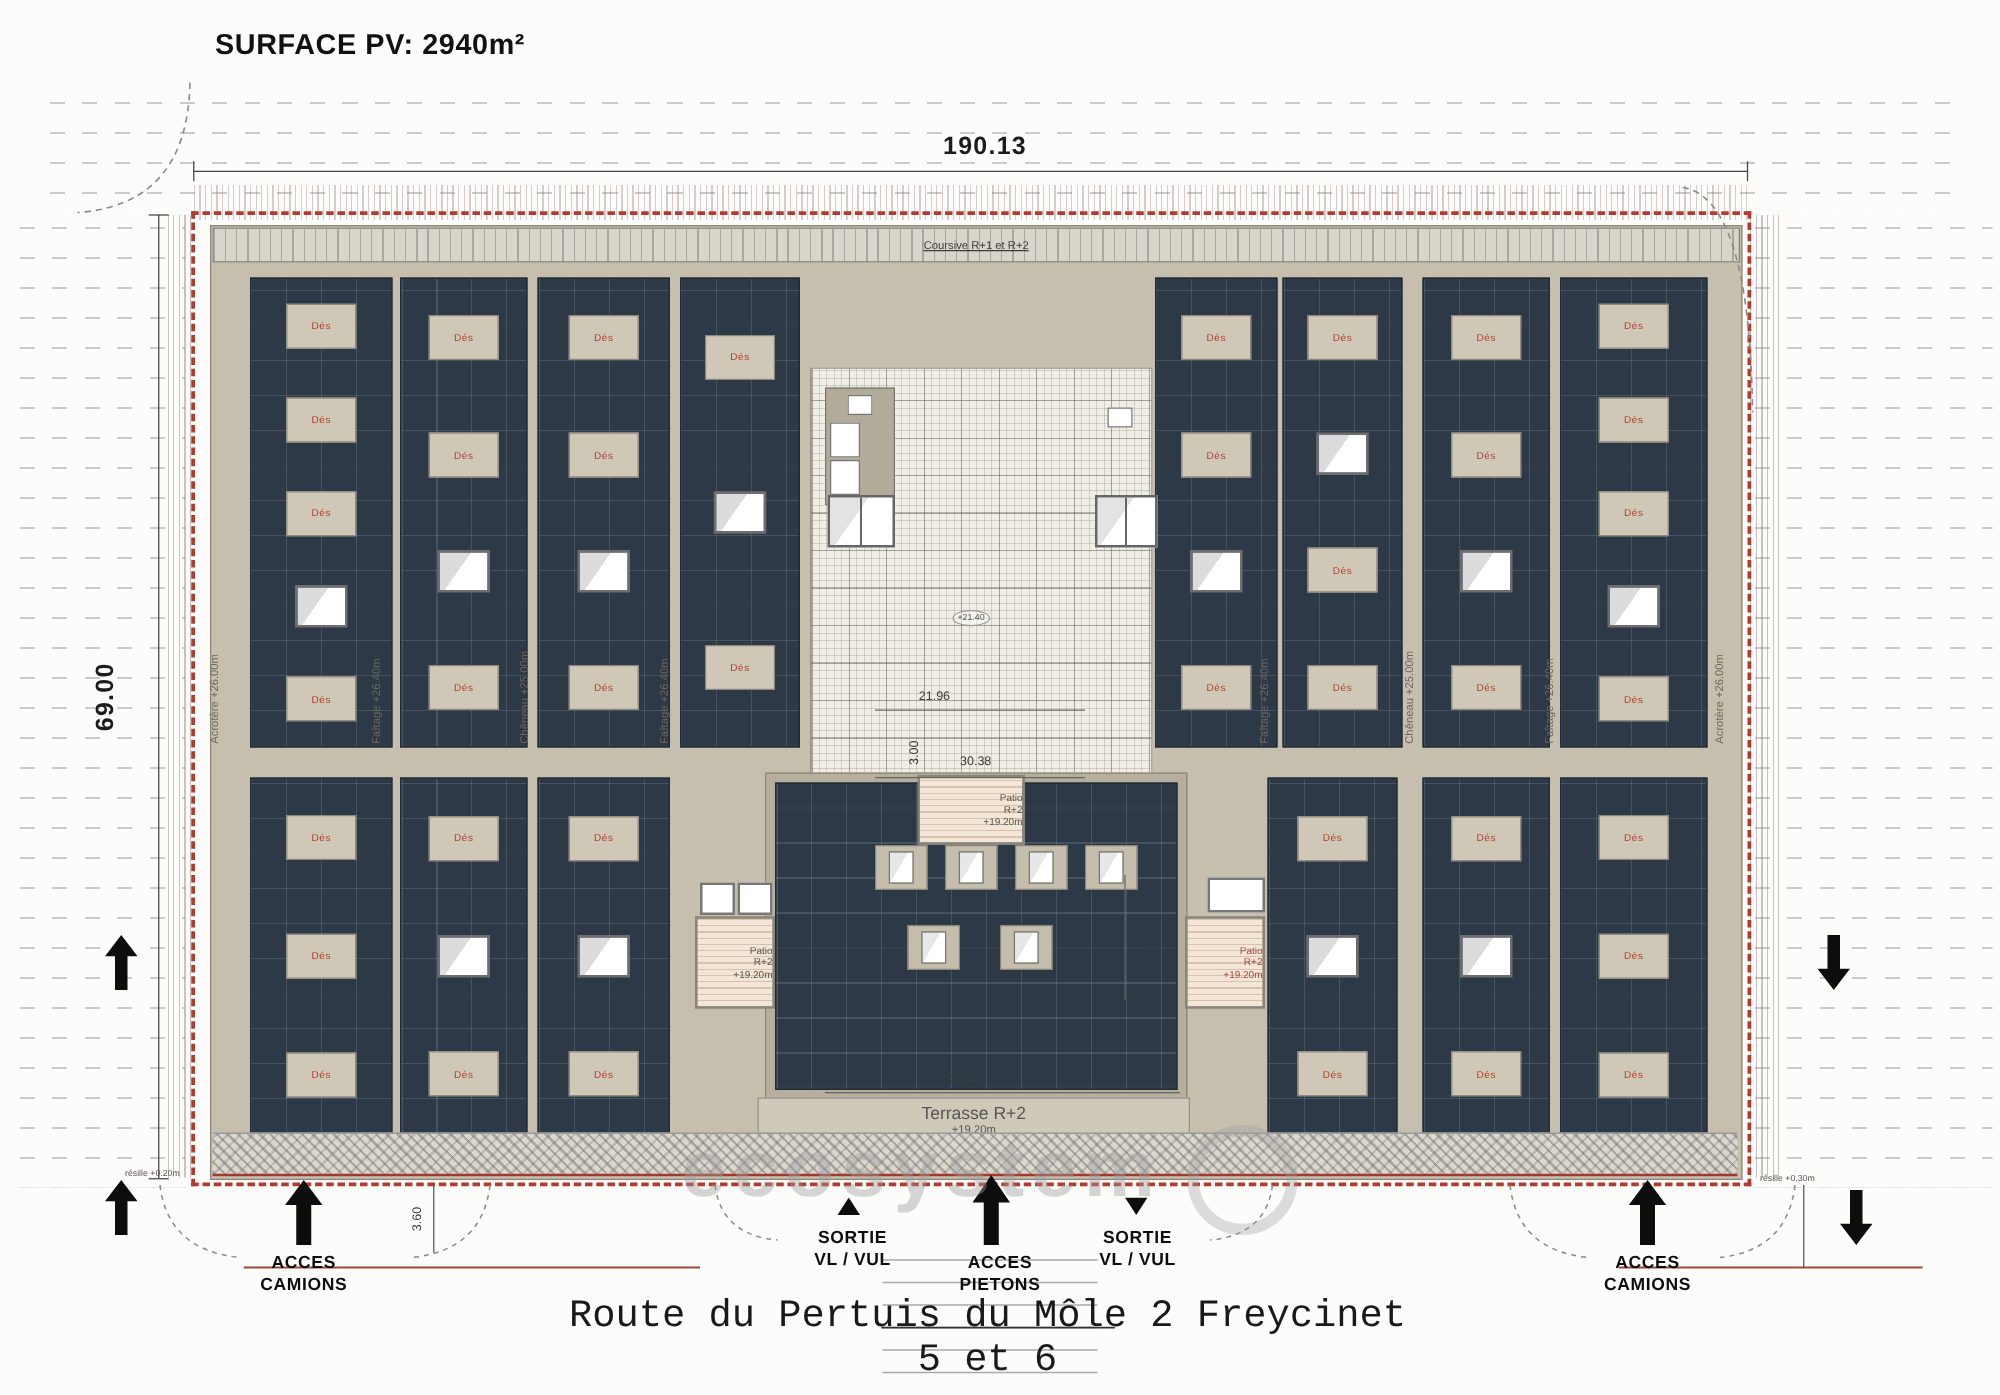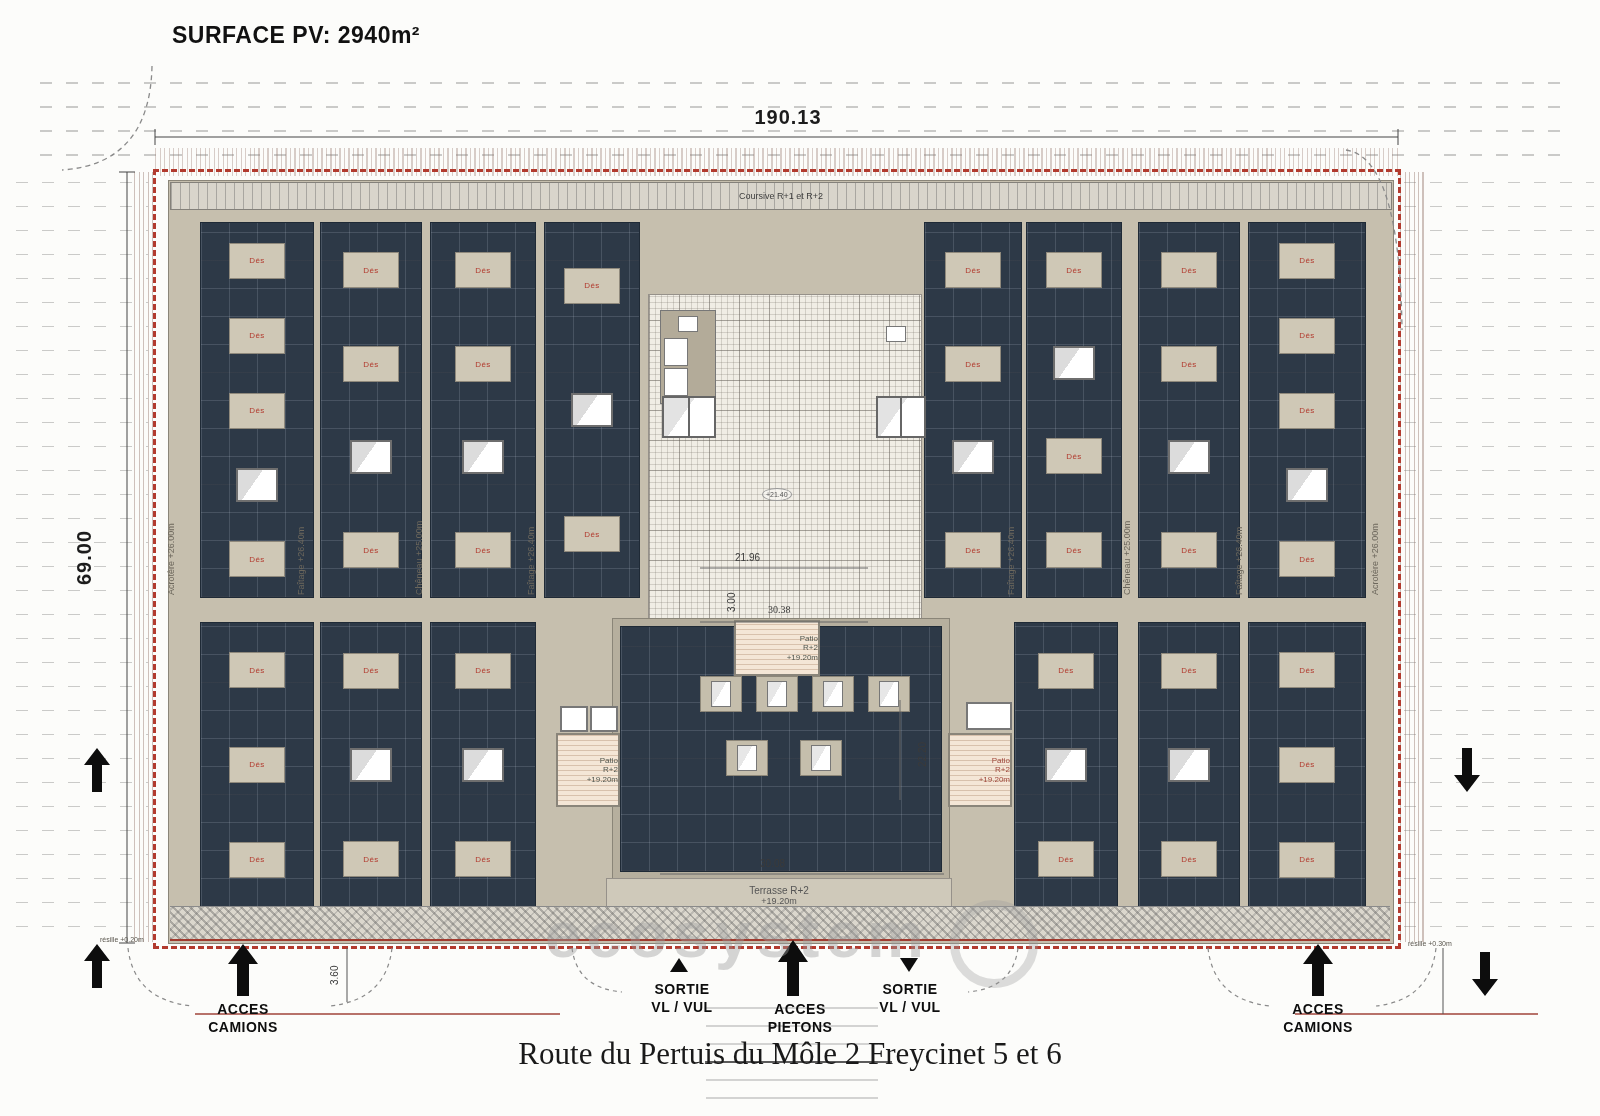--- a/index.html
+++ b/index.html
@@ -45,37 +45,37 @@
   .boundary{border:3px dashed #b23a2e;pointer-events:none;}
   .vlabel{font-size:9px;color:#6c675c;white-space:nowrap;transform:rotate(-90deg);transform-origin:left bottom;}
   .dimtext{font-size:10px;color:#3a3a3a;}
   .dimtext.big{font-size:20px;color:#1c1c1c;font-weight:bold;letter-spacing:1px;}
   .vdim{transform:rotate(-90deg);transform-origin:left bottom;white-space:nowrap;}
   .tiny{font-size:7px;color:#5a564e;white-space:nowrap;}
   .lvl{font-size:7px;color:#555;border:1px solid #999;border-radius:50%;padding:2px 3px;background:rgba(255,255,255,.4);}
   .access{font-weight:bold;font-size:14px;color:#0d0d0d;text-align:center;line-height:1.3;letter-spacing:.5px;}
   .access span{display:block;}
   .surface{font-size:23px;font-weight:bold;color:#111;letter-spacing:.5px;}
-  .titleRoad{font-family:Liberation Serif, serif;font-size:31px;color:#191919;text-align:center;}
+  .titleRoad{font-family:Liberation Mono, monospace;font-size:31px;color:#191919;text-align:center;}
   .watermark{font-size:64px;font-weight:bold;letter-spacing:6px;color:rgba(158,158,158,.42);pointer-events:none;}
   .wmcircle{width:70px;height:70px;border:9px solid rgba(158,158,158,.35);border-radius:50%;pointer-events:none;}
   svg{display:block;}
 </style>
 </head>
 <body>
 
 <div class="abs quay" style="left:40px;top:70px;width:1520px;height:100px;"></div>
 <div class="abs quay" style="left:16px;top:170px;width:132px;height:780px;"></div>
 <div class="abs quay" style="left:1404px;top:170px;width:190px;height:780px;"></div>
 <div class="abs vhatch" style="left:155px;top:148px;width:1245px;height:28px;opacity:.8;"></div>
 <div class="abs vhatch" style="left:134px;top:172px;width:22px;height:770px;"></div>
 <div class="abs vhatch" style="left:1400px;top:172px;width:24px;height:770px;"></div>
 
 <div class="abs roofbase" style="left:168px;top:180px;width:1224px;height:762px;"></div>
-<div class="abs coursive" style="left:170px;top:182px;width:1220px;height:26px;">
+<div class="abs coursive" style="left:170px;top:182px;width:1220px;height:26px;text-decoration:underline;">
   <span>Coursive R+1 et R+2</span>
 </div>
 
 <div class="abs strip" style="left:200px;top:222px;width:112px;height:374px;">
     <div class="vent">
       <span>Dés</span>
     </div>
     <div class="vent">
       <span>Dés</span>
     </div>
@@ -276,21 +276,21 @@
 </div>
 <div class="abs" style="left:966px;top:702px;width:42px;height:24px;background:#fff;border:2px solid #777;"></div>
 <div class="abs hatchbox red" style="left:948px;top:733px;width:60px;height:70px;">
   <span>Patio</span>
   <span>R+2</span>
   <span>+19.20m</span>
 </div>
 
 <div class="abs" style="left:606px;top:878px;width:344px;height:32px;background:#cfc9ba;border:1px solid #96918a;
      display:flex;flex-direction:column;align-items:center;justify-content:center;">
-  <span style="font-size:10px;color:#555;">Terrasse R+2</span>
+  <span style="font-size:14px;color:#555;">Terrasse R+2</span>
   <span style="font-size:9px;color:#555;">+19.20m</span>
 </div>
 
 <div class="abs gravel" style="left:170px;top:906px;width:1220px;height:32px;"></div>
 <div class="abs boundary" style="left:153px;top:169px;width:1242px;height:774px;"></div>
 
 <svg class="abs" width="1600" height="1116" viewBox="0 0 1600 1116" style="left:0;top:0;pointer-events:none;">
 
   <line x1="155" y1="137" x2="1398" y2="137" stroke="#444" stroke-width="1"></line>
   <line x1="155" y1="129" x2="155" y2="145" stroke="#444" stroke-width="1"></line>
@@ -330,21 +330,21 @@
   <line x1="705" y1="1062" x2="892" y2="1062" stroke="#333" stroke-width="1.4"></line>
 </svg>
 
 <div class="abs surface" style="left:172px;top:22px;">SURFACE PV: 2940m²</div>
 
 <div class="abs dimtext big" style="left:733px;top:106px;width:110px;text-align:center;">190.13</div>
 <div class="abs dimtext big vdim" style="left:96px;top:562px;">69.00</div>
 
 <div class="abs dimtext" style="left:735px;top:552px;">21.96</div>
 <div class="abs dimtext vdim" style="left:737px;top:601px;">3.00</div>
-<div class="abs dimtext" style="left:768px;top:604px;font-family:Liberation Serif, serif;">30.38</div>
+<div class="abs dimtext" style="left:768px;top:604px;">30.38</div>
 <div class="abs dimtext" style="left:760px;top:858px;">30.08</div>
 <div class="abs dimtext vdim" style="left:928px;top:756px;">22.20</div>
 <div class="abs dimtext vdim" style="left:340px;top:974px;">3.60</div>
 <div class="abs lvl" style="left:762px;top:488px;">+21.40</div>
 
 <div class="abs vlabel" style="left:176px;top:585px;">Acrotère +26.00m</div>
 <div class="abs vlabel" style="left:306px;top:585px;">Faîtage +26.40m</div>
 <div class="abs vlabel" style="left:424px;top:585px;">Chêneau +25.00m</div>
 <div class="abs vlabel" style="left:536px;top:585px;">Faîtage +26.40m</div>
 <div class="abs vlabel" style="left:1016px;top:585px;">Faîtage +26.40m</div>

